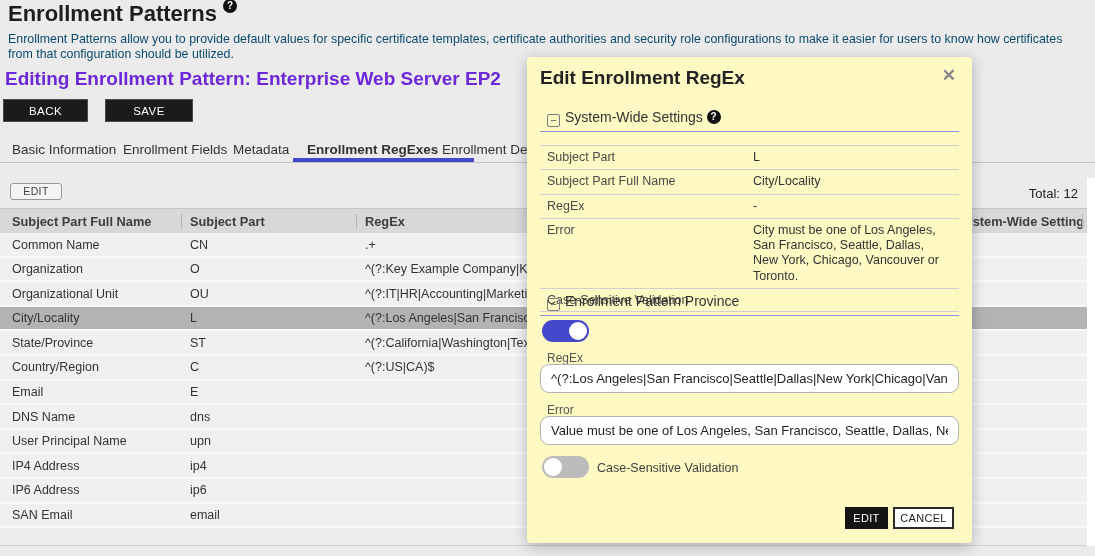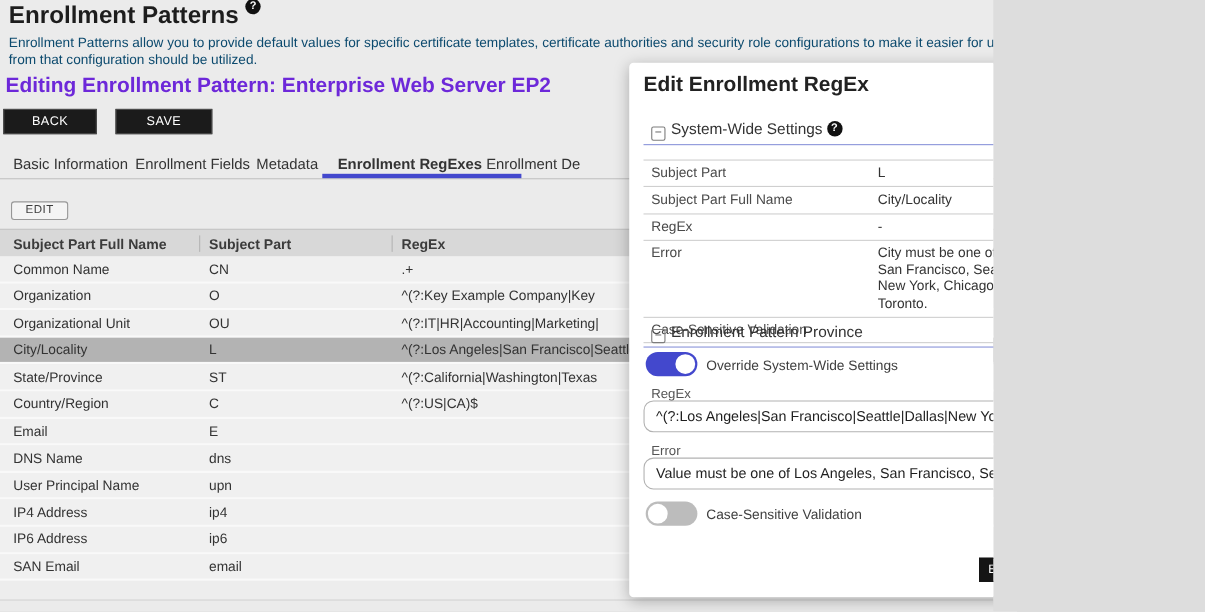--- a/index.html
+++ b/index.html
@@ -1,18 +1,18 @@
 <!DOCTYPE html>
 <html><head>
 <meta charset="utf-8">
 <style>
   * { margin:0; padding:0; box-sizing:border-box; }
   body { background:#ddd; font-family:"Liberation Sans", sans-serif; }
   #screen {
-    position:relative; width:903px; height:556px; overflow:hidden;
+    position:relative; width:1095px; height:556px; overflow:hidden;
     background:#ebebeb; font-family:"Liberation Sans", sans-serif; color:#333;
   }
   .abs { position:absolute; }
 
   
   #page-title { left:8px; top:1px; font-size:22px; color:#1d1d1d; white-space:nowrap; }
   .help-icon {
     display:inline-block; width:14px; height:14px; border-radius:50%;
     background:#111; color:#fff; font-size:10px; font-weight:bold;
     text-align:center; line-height:14px; vertical-align:top; position:relative; top:-2px;
@@ -54,21 +54,21 @@
   .grid-row { position:relative; height:24.6px; background:#f0f0f0; border-bottom:2px solid #f9f9f9; cursor:pointer; }
   .grid-row.selected { background:#b3b3b3; }
   .grid-row span { position:absolute; top:4.5px; font-size:12.5px; color:#333; white-space:nowrap; }
   .c1 { left:12px; }  .c2 { left:190px; }  .c3 { left:365px; }
   #grid-footer { position:absolute; left:0; top:528px; width:1087px; height:18px; background:#ededed; border-bottom:1px solid #d2d2d2; }
   #right-gutter { position:absolute; left:1087px; top:178px; width:8px; height:368px; background:#fff; }
 
   
   #modal {
     position:absolute; left:527px; top:57px; width:445px; height:486px;
-    background:#ffffff; border-radius:4px; box-shadow:0 3px 14px rgba(0,0,0,.28); z-index:10;margin-left:45px;
+    background:#fef9c3; border-radius:4px; box-shadow:0 3px 14px rgba(0,0,0,.28); z-index:10;
   }
   #modal-title { position:absolute; left:13px; top:10px; font-size:19px; font-weight:bold; color:#222; }
   #modal-close { position:absolute; right:16px; top:8px; font-size:17px; font-weight:bold; color:#8a8a8a; cursor:pointer; }
   .section-head { position:absolute; left:1px; font-size:14px; color:#333; white-space:nowrap;padding-left:19px; }
   .collapse-icon {
     display:inline-block; width:13px; height:13px; border:1px solid #7d7d7d; border-radius:2px;
     font-size:11px; line-height:10px; text-align:center; color:#555; vertical-align:-2px; margin-right:5px; cursor:pointer;
   }
   .section-rule { position:absolute; left:13px; width:419px; height:1px; }
   #sys-table { position:absolute; left:13px; top:88px; width:419px; border-top:1px solid #cfcfcf; }
@@ -231,21 +231,20 @@
     </div>
 
     <div class="section-head" style="top:236px">
       <span class="collapse-icon">−</span><span>Enrollment Pattern Province</span>
     </div>
     <div class="section-rule" style="top: 258px; background: rgb(138, 148, 218);"></div>
 
     <div class="toggle" id="toggle-override" style="background: rgb(67, 72, 205);">
         <span class="knob"></span>
       </div>
-    <span class="toggle-label" style="top:268px">Override System-Wide Settings</span>
 
     <span class="field-label" style="top:294px">RegEx</span>
     <input class="text-input" style="top: 307px;" value="^(?:Los Angeles|San Francisco|Seattle|Dallas|New York|Chicago|Vancouver|T">
 
     <span class="field-label" style="top:346px">Error</span>
     <input class="text-input" style="top: 359px;" value="Value must be one of Los Angeles, San Francisco, Seattle, Dallas, New York,">
 
     <div class="toggle" id="toggle-case">
         <span class="knob"></span>
       </div>

